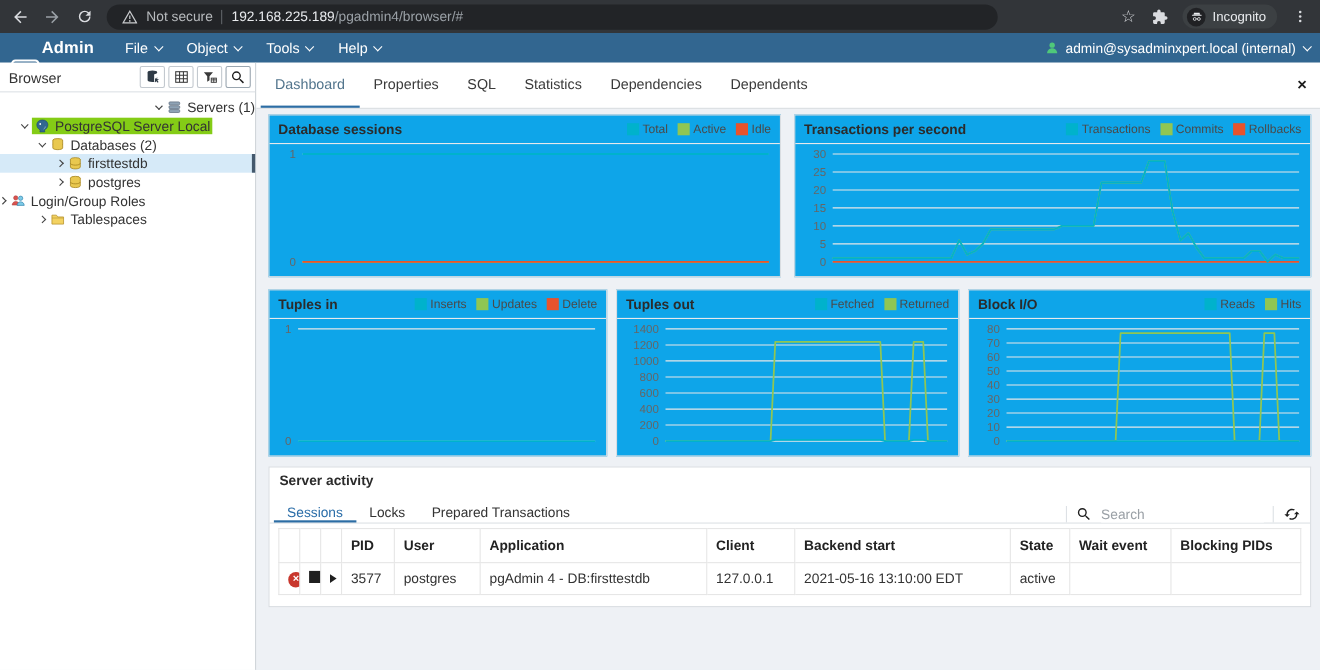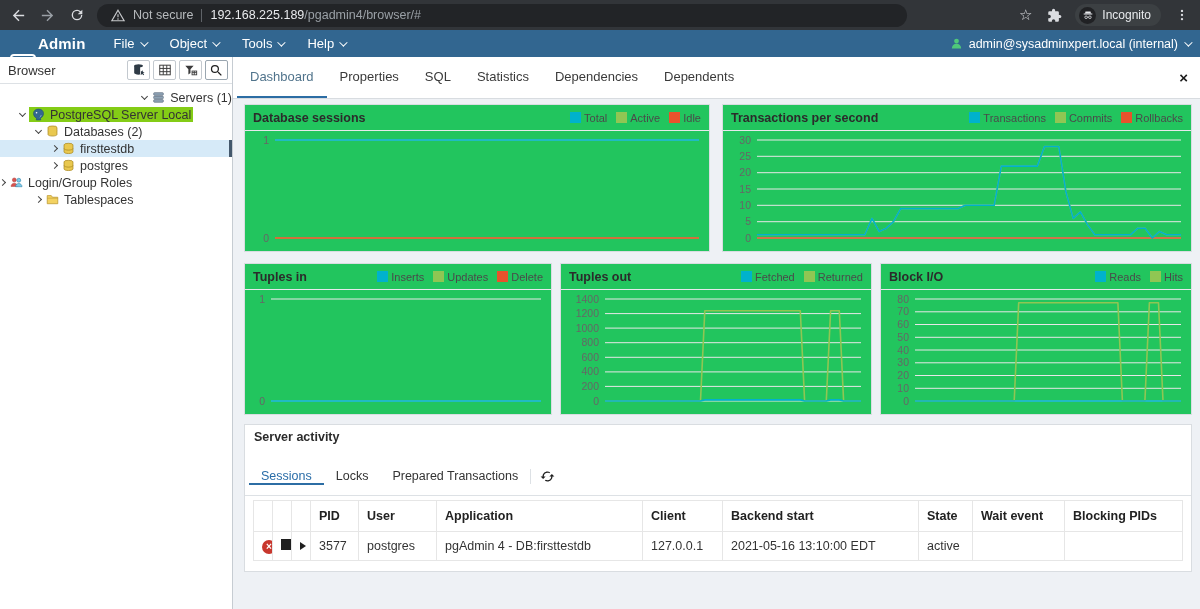--- a/index.html
+++ b/index.html
@@ -47,34 +47,34 @@
 
   .main { flex:1; display:flex; flex-direction:column; min-width:0; }
   .tabbar { height:42px; background:#fff; border-bottom:1px solid #d8dce0; display:flex; align-items:stretch; padding-left:4px; }
   .tab { display:flex; align-items:center; padding:0 13px; font-size:13px; color:#3a3a3a; cursor:pointer; border-bottom:2px solid transparent; }
   .tab.active { color:#51748c; border-bottom-color:#2c6da4; }
   .tab-close { margin-left:auto; display:flex; align-items:center; padding:0 12px; font-weight:bold; color:#1b1b1b; font-size:15px; cursor:pointer; }
 
   .dash { flex:1; background:#eef1f5; padding:5px 8px 0 11px; overflow:hidden; }
   .row1 { display:grid; grid-template-columns:466px 470px; gap:12px; }
   .row2 { display:grid; grid-template-columns:308px 312px 312px; gap:8px; margin-top:11px; }
-  .panel { background:#22c55e; border:1px solid #d9dde1; }
+  .panel { background:#0ea5e9; border:1px solid #d9dde1; }
   .panel-hd { height:26px; display:flex; align-items:center; justify-content:space-between; padding:0 8px; border-bottom:1px solid #e6e9ec; }
   .panel-title { font-size:12.5px; font-weight:bold; color:#2b2b2b; }
   .legend { display:flex; gap:9px; font-size:11px; color:#4a4a4a; align-items:center; }
   .lg-item { display:flex; align-items:center; gap:3px; }
   .lg-chip { width:11px; height:11px; display:inline-block; }
   .chart-body { width:100%; }
   .row1 .chart-body { height:120px; }
   .row2 .chart-body { height:124px; }
 
   
   .sa { margin-top:9px; background:#fff; border:1px solid #d9dde1; }
   .sa-title { height:24px; display:flex; align-items:center; padding:0 9px; font-size:12.5px; font-weight:bold; color:#2b2b2b; }
-  .sa-tabs { height:27px; display:flex; align-items:flex-start; border-bottom:1px solid #dde1e5; padding-left:4px;margin-top:20px; }
+  .sa-tabs { height:27px; display:flex; align-items:flex-end; border-bottom:1px solid #dde1e5; padding-left:4px; }
   .sa-tab { display:flex; align-items:center; padding:0 12px; font-size:12.5px; color:#333; cursor:pointer; border-bottom:2px solid transparent; }
   .sa-tab.active { color:#2a6da8; border-bottom-color:#2c6da4; }
   .sa-search { margin-left:auto; display:flex; align-items:center; border-left:1px solid #dde1e5; padding:0 8px; gap:8px; }
   .sa-search input { border:none; outline:none; font-size:12.5px; width:148px; color:#333; font-family:"Liberation Sans",sans-serif; }
   .sa-search input::placeholder { color:#9aa0a6; }
   .sa-refresh { display:flex; align-items:center; border-left:1px solid #dde1e5; padding:0 9px; cursor:pointer; }
 
   table.sess { border-collapse:collapse; margin:4px 8px 10px 8px; width:calc(100% - 16px); table-layout:fixed; font-size:12.5px;padding-left:29px; }
   table.sess th, table.sess td { border:1px solid #e6e6e6; padding:0 8px; text-align:left; overflow:hidden; white-space:nowrap; }
   table.sess th { font-weight:bold; color:#222; height:31px; }
@@ -486,20 +486,28 @@
               </svg></div>
         </div>
       </div>
 
       <div class="sa">
         <div class="sa-title">Server activity</div>
         <div class="sa-tabs">
           <span class="sa-tab active">Sessions</span>
           <span class="sa-tab">Locks</span>
           <span class="sa-tab">Prepared Transactions</span>
+          <span class="sa-search">
+            <span style="display:flex;">
+              <svg width="15" height="15" viewBox="0 0 24 24">
+                  <path d="M15.5 14h-.79l-.28-.27A6.47 6.47 0 0 0 16 9.5 6.5 6.5 0 1 0 9.5 16c1.61 0 3.09-.59 4.23-1.57l.27.28v.79l5 4.99L20.49 19l-4.99-5zm-6 0A4.5 4.5 0 1 1 14 9.5 4.49 4.49 0 0 1 9.5 14z" fill="#1f1f1f"></path>
+                </svg>
+            </span>
+            <input type="text" placeholder="Search" style="">
+          </span>
           <span class="sa-refresh">
             <svg width="15" height="15" viewBox="0 0 24 24">
                 <path d="M19 8l-4 4h3c0 3.31-2.69 6-6 6a5.87 5.87 0 0 1-2.8-.7l-1.46 1.46A7.93 7.93 0 0 0 12 20c4.42 0 8-3.58 8-8h3l-4-4zM6 12c0-3.31 2.69-6 6-6 1 0 1.97.25 2.8.7l1.46-1.46A7.93 7.93 0 0 0 12 4c-4.42 0-8 3.58-8 8H1l4 4 4-4H6z" fill="#1f1f1f"></path>
               </svg>
           </span>
         </div>
         <table class="sess">
           <colgroup>
             <col style="width:19px">
               <col style="width:19px">

